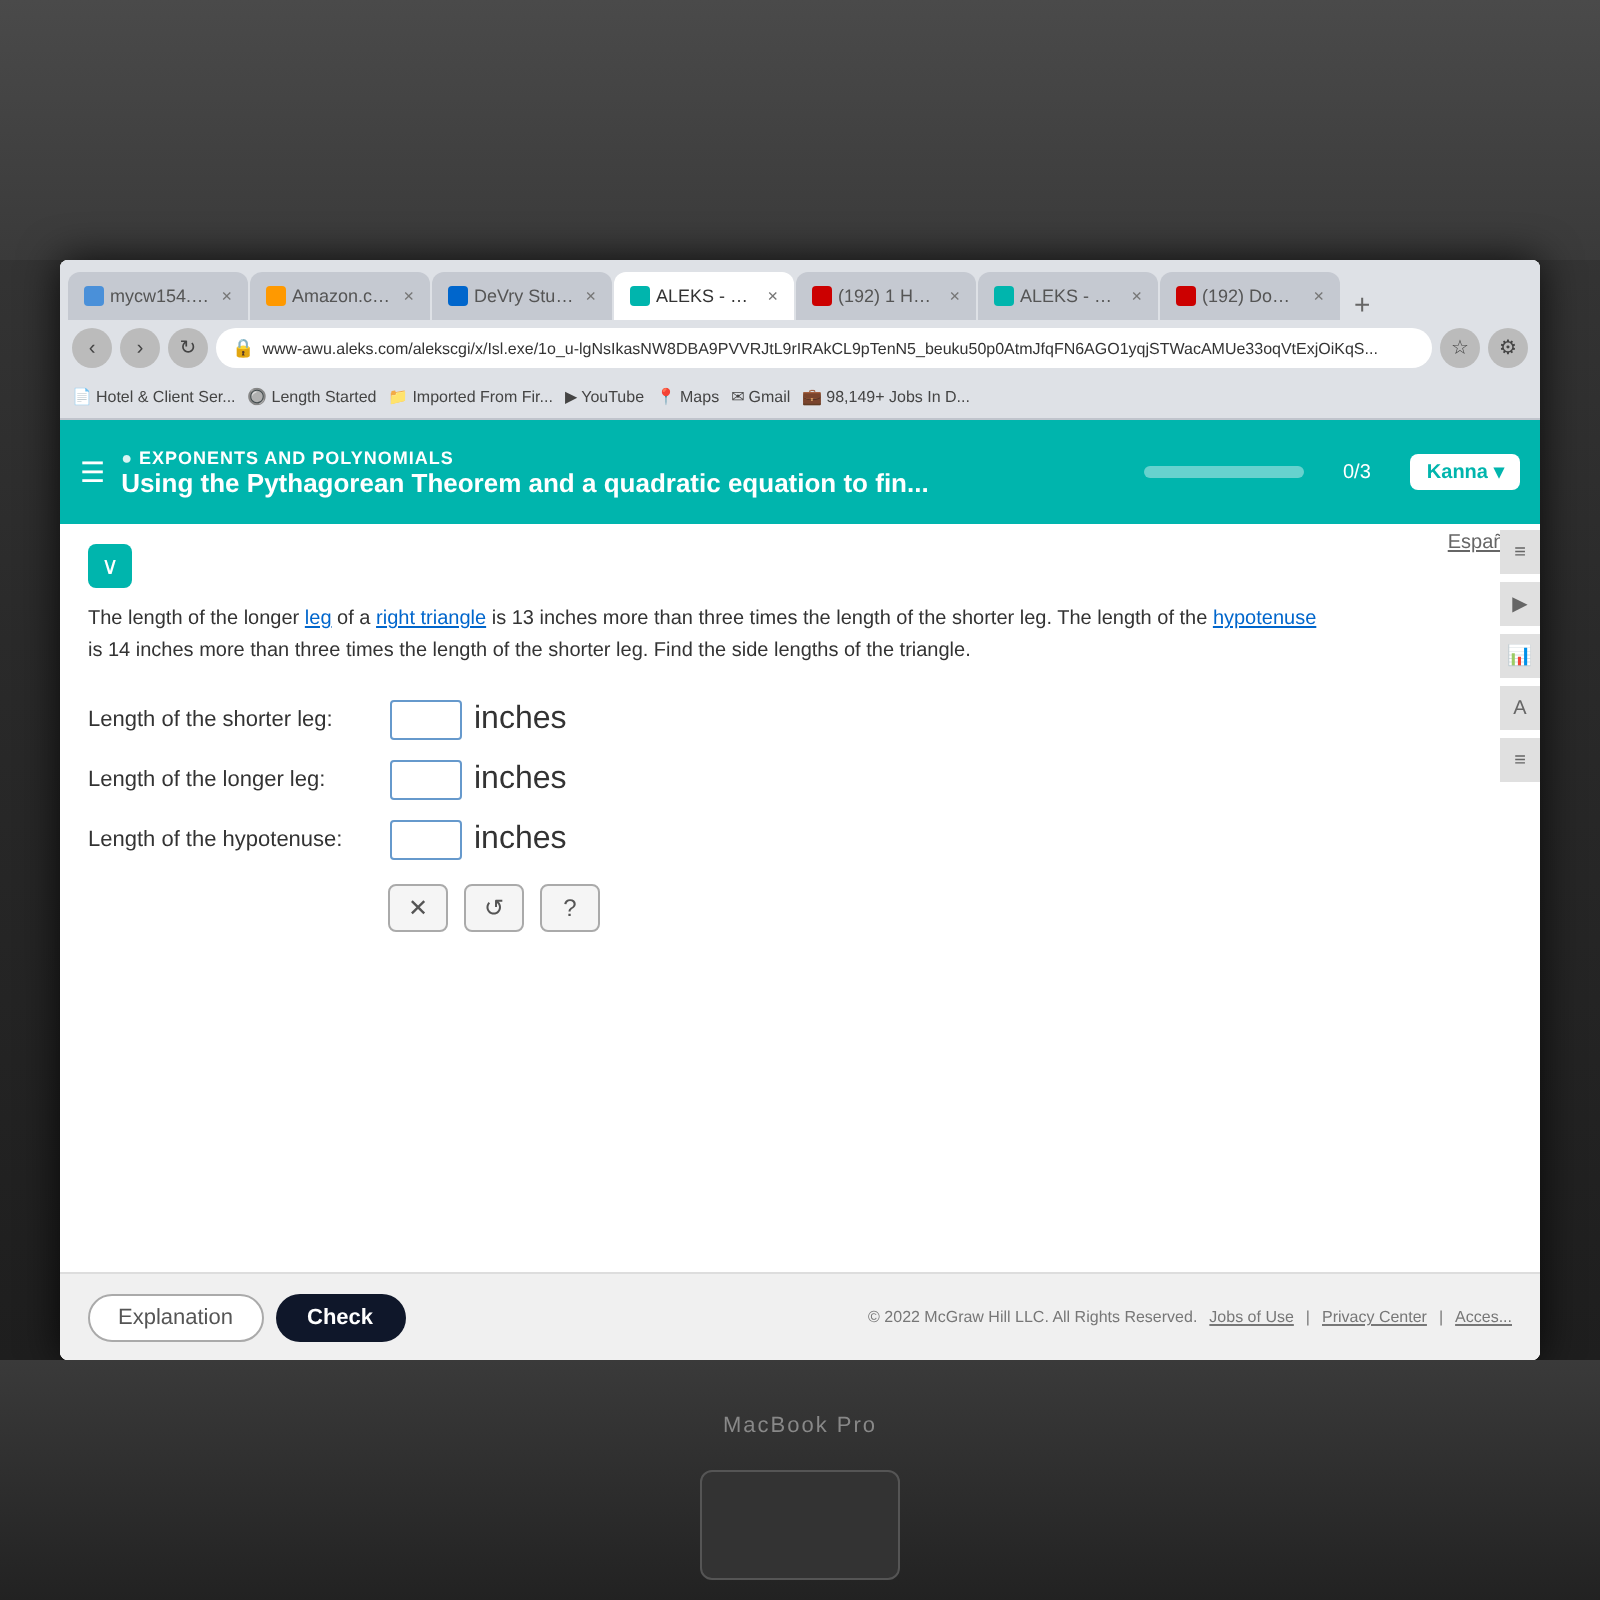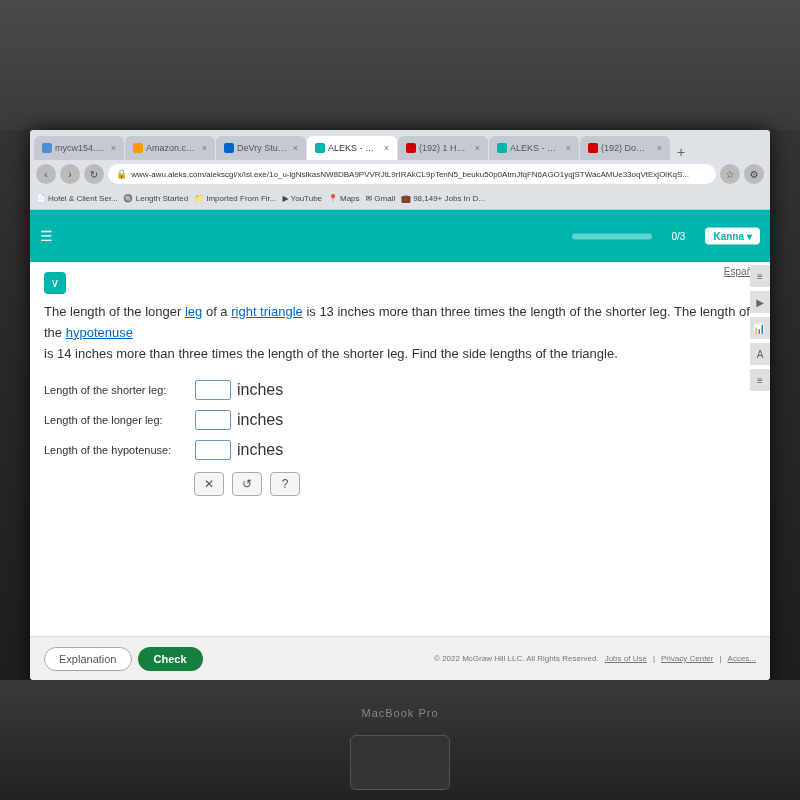--- a/index.html
+++ b/index.html
@@ -269,21 +269,21 @@
       display: flex;
       align-items: center;
       justify-content: center;
       color: #fff;
       font-size: 12px;
       cursor: pointer;
       margin-bottom: 8px;
     }
 
     .problem-text {
-      font-size: 13px;
+      font-size: 10px;
       color: #333;
       line-height: 1.6;
       margin-bottom: 14px;
     }
 
     .problem-text a {
       color: #0066cc;
       text-decoration: underline;
     }
 
@@ -355,21 +355,21 @@
       background: #fff;
       border: 1.5px solid #aaa;
       border-radius: 16px;
       padding: 5px 14px;
       font-size: 11px;
       color: #555;
       cursor: pointer;
     }
 
     .check-btn {
-      background: #15803d;
+      background: #0f172a;
       border: none;
       border-radius: 16px;
       padding: 6px 16px;
       font-size: 11px;
       color: #fff;
       font-weight: bold;
       cursor: pointer;
       text-align: center;
     }
 
@@ -554,20 +554,26 @@
         <span>98,149+ Jobs In D...</span>
       </div>
     </div>
   </div>
 
   <div class="aleks-content">
 
     <div class="aleks-topbar">
       <div style="display:flex; align-items:center;">
         <span class="hamburger">☰</span>
+        <div>
+          <div class="aleks-section-label">
+            ● <span>EXPONENTS AND POLYNOMIALS</span>
+          </div>
+          <div class="aleks-title">Using the Pythagorean Theorem and a quadratic equation to fin...</div>
+        </div>
       </div>
       <div class="aleks-topbar-right">
         <div class="progress-bar-container">
           <div class="progress-bar-fill"></div>
         </div>
         <span class="progress-text">0/3</span>
         <button class="kanna-btn">
           <span>Kanna</span>
           <span>▾</span>
         </button>

